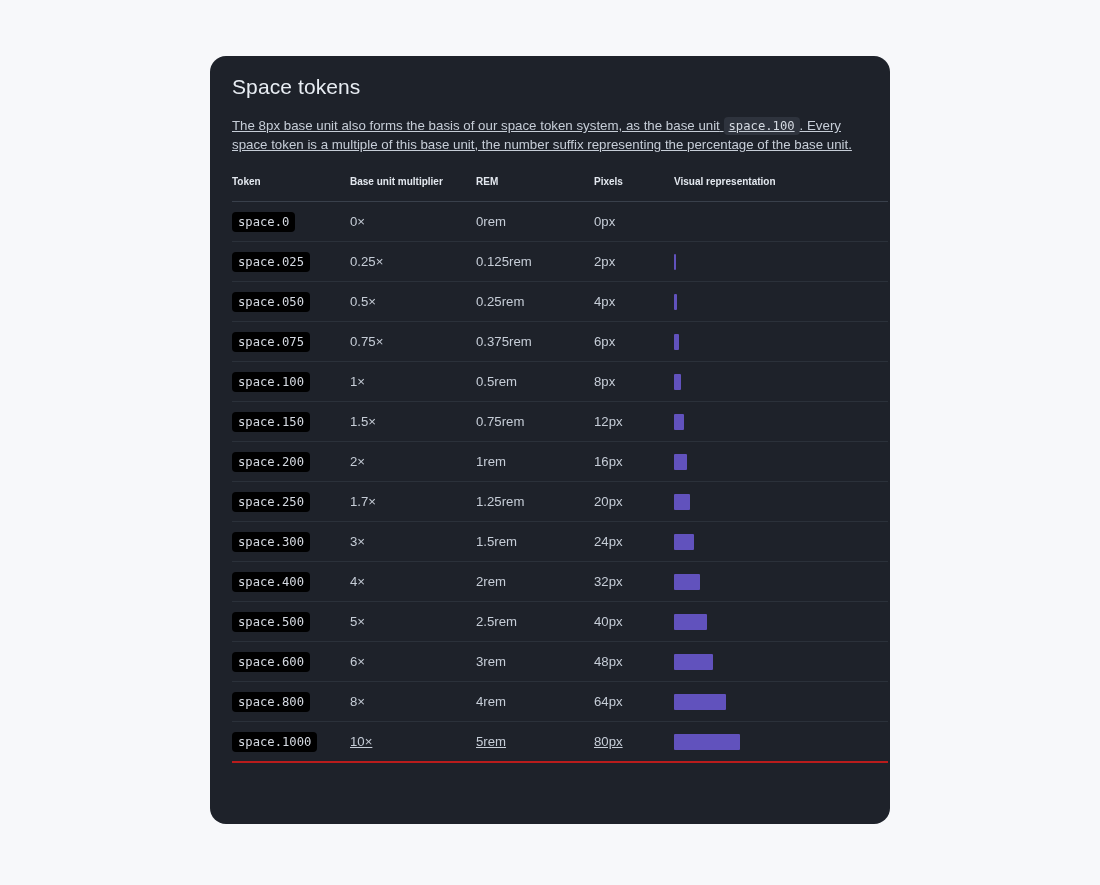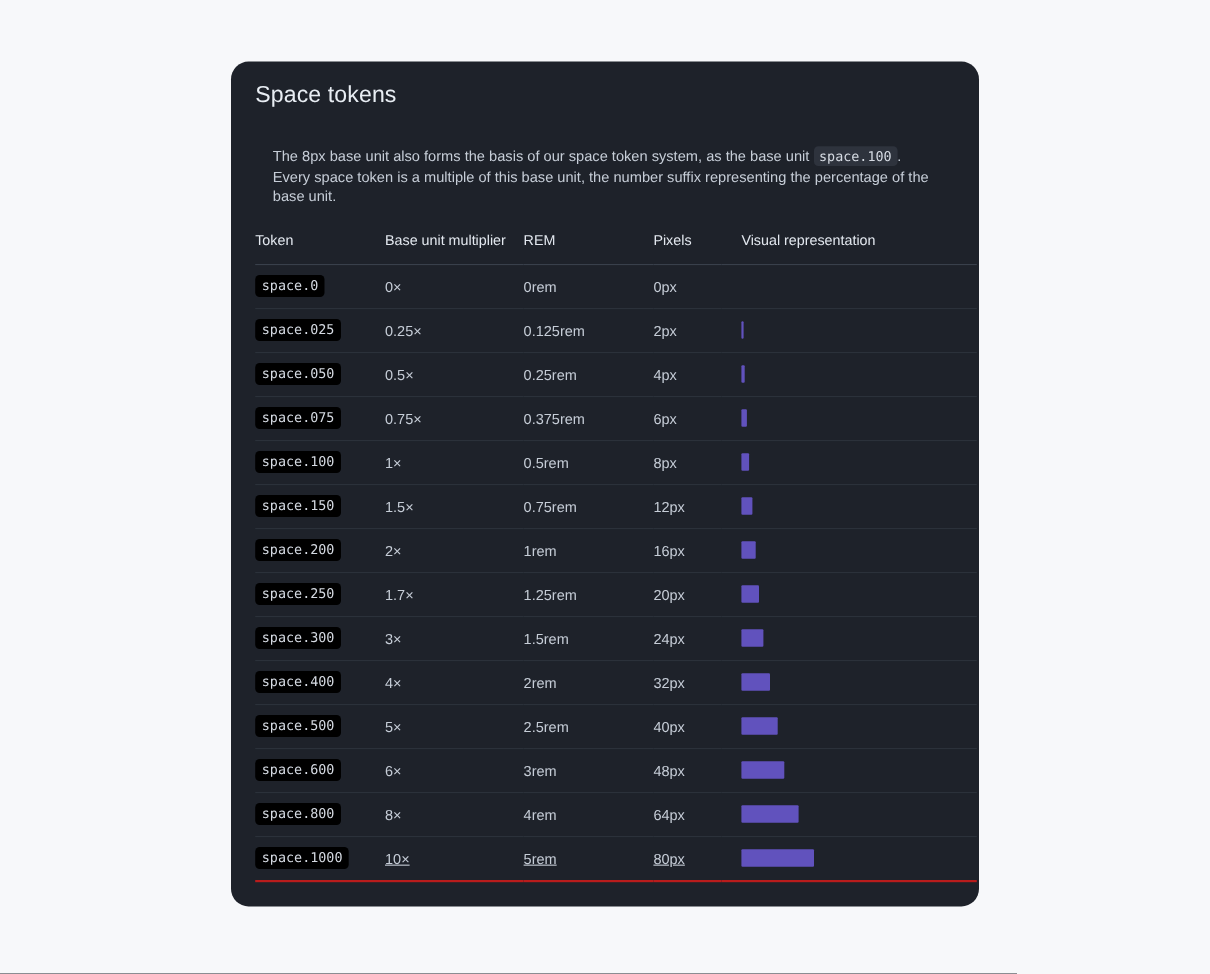--- a/index.html
+++ b/index.html
@@ -41,23 +41,24 @@
     margin: 0;
     padding-top: 14px;
     padding-bottom: 2px;
     line-height: 34px;
   }
 
   .para {
     color: #c6cdd7;
     font-size: 13.3px;
     line-height: 18.5px;
-    margin: 16px;
+    margin: 0;
     padding-top: 11px;
     max-width: 632px;
+    text-decoration: underline;
   }
 
   code.chip {
     font-family: "DejaVu Sans Mono", monospace;
     font-size: 12.2px;
     background: #2e333d;
     color: #d5dae2;
     border-radius: 4px;
     padding: 2px 5px;
     white-space: nowrap;
@@ -65,22 +66,22 @@
 
   .table {
     width: 100%;
     border-collapse: collapse;
     margin-top: 22px;
     table-layout: fixed;
   }
 
   .table th {
     color: #e3e8ef;
-    font-size: 13px;
-    font-weight: normal;
+    font-size: 10px;
+    font-weight: bold;
     text-align: left;
     padding: 0 0 14px 0;
     border-bottom: 1px solid #39404b;
     vertical-align: bottom;
   }
 
   .table td {
     font-size: 13.2px;
     color: #c6cdd7;
     padding: 0;

